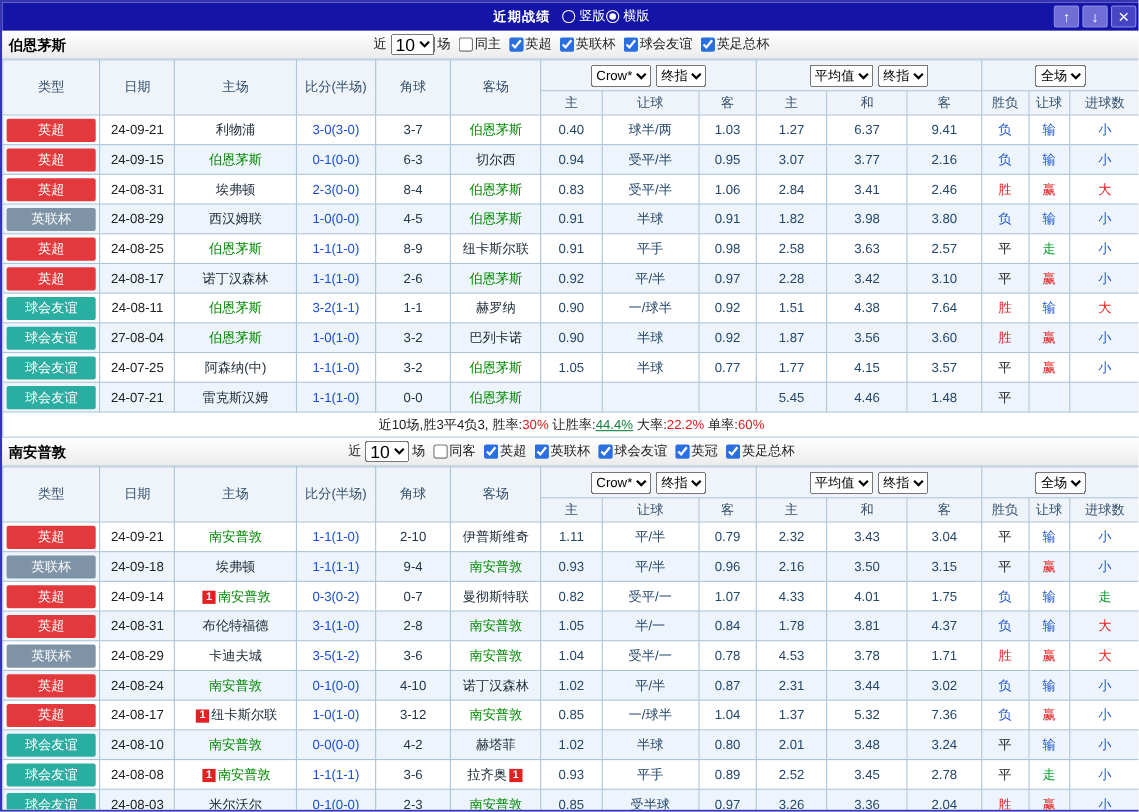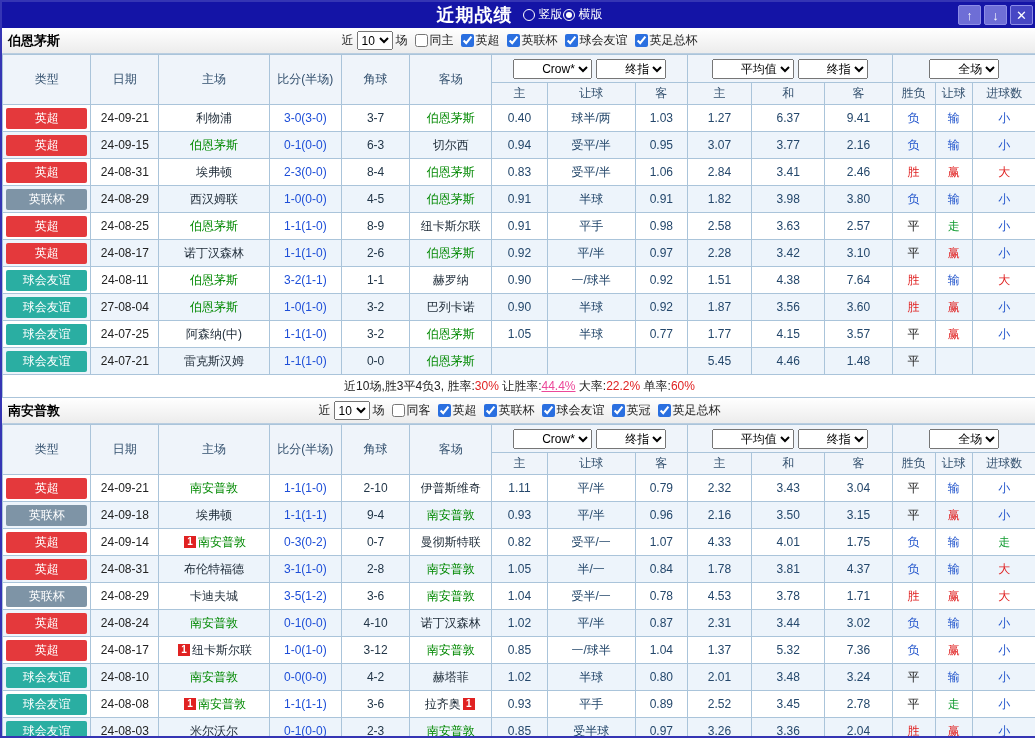--- a/index.html
+++ b/index.html
@@ -2,43 +2,43 @@
 <html><head>
 <meta charset="utf-8">
 <style>
   html,body{margin:0;padding:0;}
   body{width:1035px;background:#fff;font-family:"Liberation Sans","DejaVu Sans",sans-serif;font-size:12px;}
   .app{width:1035px;height:734px;border:2px solid #3535b4;background:#fff;overflow:hidden;}
 
   
   .titlebar{height:26px;background:#1414a6;display:flex;align-items:center;position:relative;}
   .tb-center{flex:1;display:flex;justify-content:center;align-items:center;gap:10px;color:#fff;}
-  .tb-title{font-size:18px;font-weight:bold;letter-spacing:1px;}
+  .tb-title{font-size:12px;font-weight:bold;letter-spacing:1px;}
   .tb-radio{display:inline-flex;align-items:center;gap:4px;font-size:12px;cursor:pointer;color:#fff;}
   .tb-radio .rc{width:10px;height:10px;border:1px solid #fff;border-radius:50%;position:relative;display:inline-block;}
   .tb-radio .rc::after{content:"";position:absolute;left:2px;top:2px;right:2px;bottom:2px;border-radius:50%;}
   .tb-radio.sel .rc::after{background:#fff;}
   .tb-buttons{position:absolute;right:4px;top:3px;display:flex;gap:3px;}
   .tbtn{width:23px;height:20px;border:1px solid #8c8ce6;background:#6e6ed6;color:#fff;font-size:13px;line-height:17px;text-align:center;cursor:pointer;border-radius:2px;padding:0;font-family:inherit;}
   .tbtn.close{background:#4646c4;font-weight:bold;}
 
   
   .section-head{height:25px;background:linear-gradient(#ffffff,#ececec);border-bottom:1px solid #b9cde0;position:relative;display:flex;align-items:center;}
   .team-name{position:absolute;left:6px;font-weight:bold;font-size:13px;color:#000;}
   .filters{margin:0 auto;display:flex;align-items:center;gap:3px;color:#222;}
-  .fsel{height:19px;font-size:12px;font-family:inherit;}
+  .fsel{height:19px;font-size:16px;font-family:inherit;}
   .fcheck{display:inline-flex;align-items:center;gap:1px;cursor:pointer;}
   .fcheck input{width:13px;height:13px;accent-color:#2a6fe0;margin:0 1px 0 4px;}
 
   
   table{width:100%;border-collapse:collapse;table-layout:fixed;}
   th,td{border:1px solid #aac4da;text-align:center;white-space:nowrap;overflow:hidden;padding:0;}
   thead th{background:#eff4fa;color:#33506e;font-weight:normal;font-size:12px;height:27px;}
   thead tr.sub th{height:21px;}
-  .hsel{height:20px;font-size:12px;margin:0 2px;font-family:inherit;padding-left:24px;}
+  .hsel{height:20px;font-size:12px;margin:0 2px;font-family:inherit;}
   tbody td{height:26px;font-size:12px;color:#222;background:#fff;}
   tbody tr:nth-child(even) td{background:#edf4fb;}
   .badge{display:block;margin:2px 3px;border-radius:2px;color:#fff;font-size:12px;line-height:21px;height:21px;}
   .team{color:#1c2936;}
   .team.focus{color:#008800;}
   .c-score{color:#1d4ed8;}
   .c-date{color:#222;}
   .c-corner{color:#223648;}
   .c-odds{color:#24476b;}
   .c-res{font-size:12px;}
@@ -325,21 +325,21 @@
               <td class="c-odds">5.45</td>
               <td class="c-odds">4.46</td>
               <td class="c-odds">1.48</td>
               <td class="c-res" style="color: rgb(34, 34, 34);">平</td>
               <td class="c-res" style="color: rgb(34, 34, 34);"></td>
               <td class="c-res" style="color: rgb(34, 34, 34);"></td>
             </tr>
           </tbody>
           <tfoot>
             <tr>
-              <td colspan="15" class="footer"><span>近10场,胜3平4负3, 胜率:</span><span style="color: rgb(224, 34, 34);">30%</span><span> 让胜率:</span><span style="color: #ec4899; text-decoration: underline;">44.4%</span><span> 大率:</span><span style="color: rgb(224, 34, 34); margin-top: 41px;">22.2%</span><span> 单率:</span><span style="color: rgb(224, 34, 34);">60%</span></td>
+              <td colspan="15" class="footer"><span>近10场,胜3平4负3, 胜率:</span><span style="color: rgb(224, 34, 34);">30%</span><span> 让胜率:</span><span style="color: #15803d; text-decoration: underline;">44.4%</span><span> 大率:</span><span style="color: rgb(224, 34, 34); margin-top: 41px;">22.2%</span><span> 单率:</span><span style="color: rgb(224, 34, 34);">60%</span></td>
             </tr>
           </tfoot>
         </table>
       </div>
       <div class="section">
         <div class="section-head">
           <span class="team-name">南安普敦</span>
           <div class="filters">
             <span class="flab">近</span>
             <select class="fsel"><option>10</option></select>

